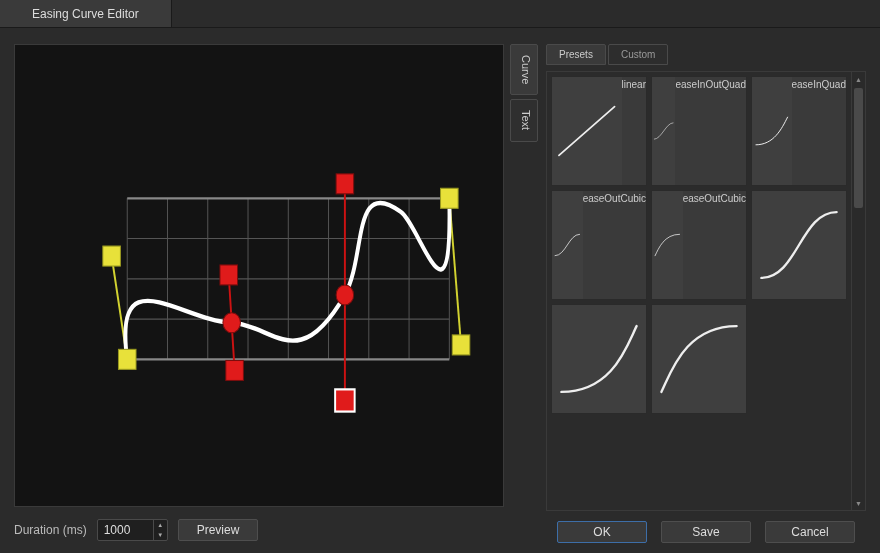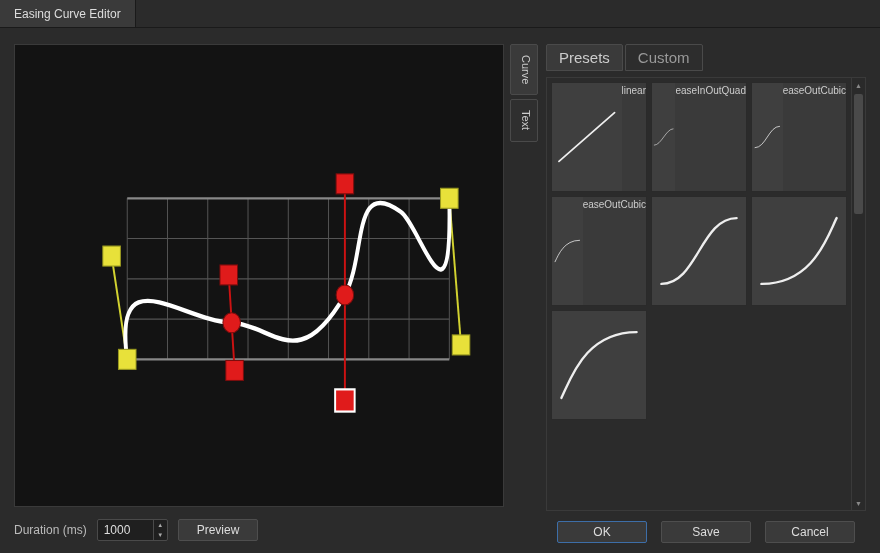--- a/index.html
+++ b/index.html
@@ -16,21 +16,21 @@
     background: #2b2b2b;
   }
   .titlebar {
     height: 28px;
     background: #2b2b2b;
     border-bottom: 1px solid #1a1a1a;
     display: flex; align-items: stretch;
   }
   .titlebar .tab {
     background: #3a3a3a;
-    padding: 6px 14px;
+    padding: 6px 32px;
     font-size: 12px;
     color: #ddd;
     border-right: 1px solid #1a1a1a;
     display: flex; align-items: center;
   }
   .content {
     flex: 1;
     display: flex;
     padding: 16px 14px 10px 14px;
     gap: 8px;
@@ -103,21 +103,21 @@
   .right-col {
     width: 320px;
     display: flex; flex-direction: column;
     gap: 6px;
   }
   .preset-tabs {
     display: flex; gap: 2px;
   }
   .preset-tab {
     background: #3a3a3a; border: 1px solid #4a4a4a; color: #ccc;
-    padding: 4px 12px; font-size: 15px; cursor: pointer; border-radius: 2px 2px 0 0;
+    padding: 4px 12px; font-size: 10px; cursor: pointer; border-radius: 2px 2px 0 0;
   }
   .preset-tab.inactive { background: #2d2d2d; color: #999; }
   .preset-body {
     flex: 1;
     border: 1px solid #3a3a3a;
     display: flex;
     overflow: hidden;
   }
   .preset-grid {
     flex: 1;
@@ -242,20 +242,28 @@
               <div class="thumb">
                 <svg viewBox="0 0 100 90">
                   <path d="M10,80 C40,80 60,10 90,10" stroke="#eee" stroke-width="2.5" fill="none" stroke-linecap="round"></path>
                 </svg>
               </div>
               <div class="cap">easeInOutQuad</div>
             </div>
             <div class="preset-cell">
               <div class="thumb">
                 <svg viewBox="0 0 100 90">
+                  <path d="M10,80 C55,80 75,40 90,10" stroke="#eee" stroke-width="2.5" fill="none" stroke-linecap="round"></path>
+                </svg>
+              </div>
+              <div class="cap">easeInQuad</div>
+            </div>
+            <div class="preset-cell">
+              <div class="thumb">
+                <svg viewBox="0 0 100 90">
                   <path d="M10,80 C45,80 55,10 90,10" stroke="#eee" stroke-width="2.5" fill="none" stroke-linecap="round"></path>
                 </svg>
               </div>
               <div class="cap">easeOutCubic</div>
             </div>
             <div class="preset-cell">
               <div class="thumb">
                 <svg viewBox="0 0 100 90">
                   <path d="M10,80 C22,55 40,10 90,10" stroke="#eee" stroke-width="2.5" fill="none" stroke-linecap="round"></path>
                 </svg>

